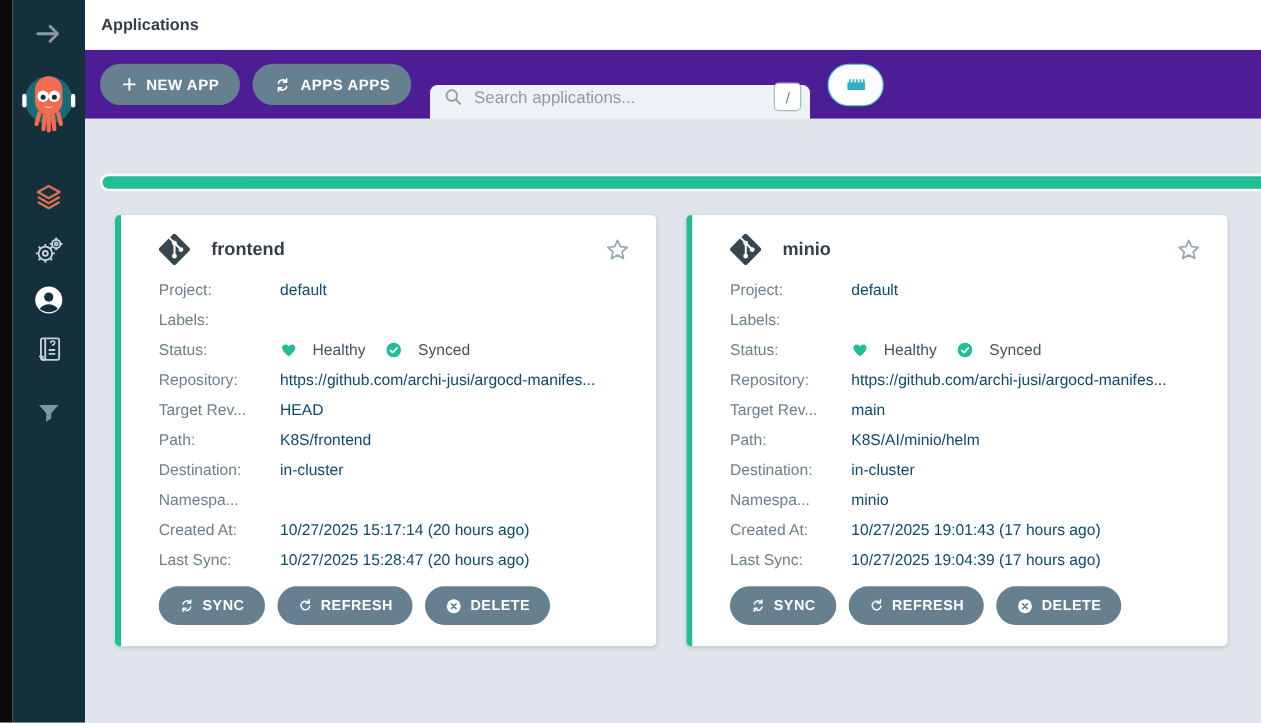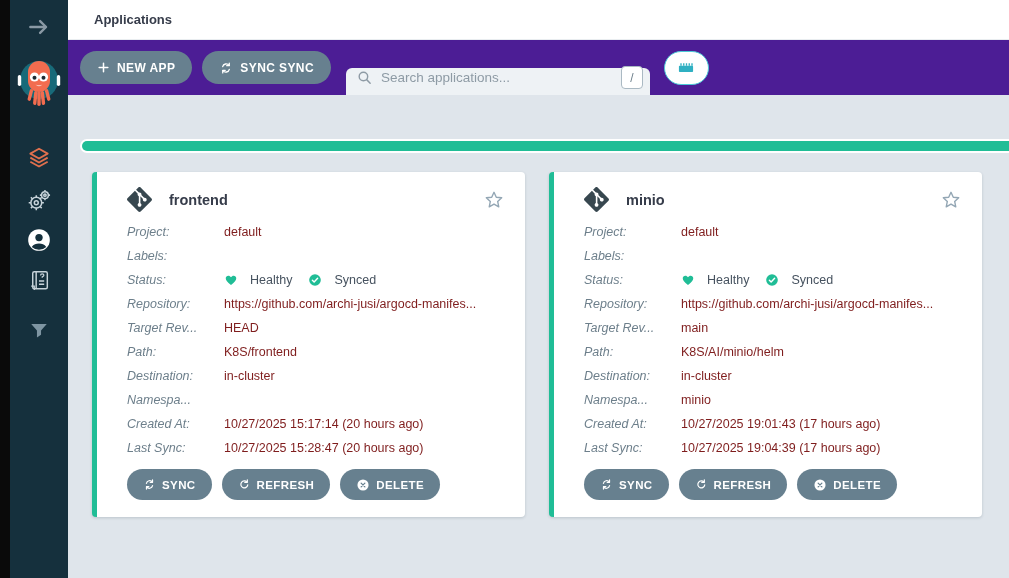--- a/index.html
+++ b/index.html
@@ -15,21 +15,21 @@
   .sb-logo    { margin-top:8px;  height:64px; }
   .sb-apps    { margin-top:24px; height:36px; }
   .sb-gear    { margin-top:6px;  height:36px; }
   .sb-user    { margin-top:4px;  height:36px; }
   .sb-docs    { margin-top:4px;  height:36px; }
   .sb-filter  { margin-top:18px; height:30px; }
 
   
   .main { position:absolute; left:68px; top:0; width:941px; height:578px; }
   .topbar { height:40px; background:#ffffff; border-bottom:1px solid #e9edf0;
-    display:flex; align-items:center; padding-left:26px; }
+    display:flex; align-items:center; padding-left:13px; }
   .page-title { font-size:13px; font-weight:bold; color:#363c4a; }
 
   .toolbar { height:55px; background:#4c1d95; display:flex; align-items:center; padding-left:12px; }
   .pill-btn { height:33px; border-radius:17px; background:#67808f; border:none; color:#fff;
     display:flex; align-items:center; gap:7px; padding:0 17px; margin-right:10px;
     font-family:"Liberation Sans", sans-serif; font-size:12px; font-weight:bold;
     letter-spacing:.4px; cursor:pointer; white-space:nowrap; }
   .search-box { margin-left:5px; width:304px; height:33px; background:#eef2f5; border-radius:6px;
     display:flex; align-items:center; padding:0 7px 13px 10px;margin-top:33px; }
   .search-box input { flex:1; border:none; outline:none; background:transparent;
@@ -49,22 +49,22 @@
   .health-bar-fill { height:100%; width:100%; background:#20bd96; border-radius:7px 0 0 7px; }
 
   .cards { position:absolute; top:77px; left:24px; display:flex; gap:24px; }
   .app-card { width:433px; height:345px; background:#ffffff; border-radius:4px;
     border-left:5px solid #20bd96; box-shadow:0 1px 3px rgba(30,50,60,.18);
     padding:15px 20px 0 30px; cursor:pointer; }
   .card-head { display:flex; align-items:center; margin-bottom:8px; }
   .card-name { font-size:14.5px; font-weight:bold; color:#363c4a; margin-left:17px; }
   .fav-star { margin-left:auto; cursor:pointer; display:flex; }
   .row { display:flex; align-items:center; height:24px; font-size:12.5px; }
-  .row-label { width:97px; flex-shrink:0; color:#6d7f8b;font-style:italic; }
-  .row-value { color:#7f1d1d; white-space:nowrap; }
+  .row-label { width:97px; flex-shrink:0; color:#6d7f8b; }
+  .row-value { color:#0c4a6e; white-space:nowrap; }
   .status-val { display:flex; align-items:center; gap:12px; color:#46525f; }
   .status-val .txt { margin-right:4px; }
   .card-actions { display:flex; gap:10px; margin-top:9px; }
   .card-btn { height:31px; border-radius:16px; background:#67808f; border:none; color:#fff;
     display:flex; align-items:center; gap:6px; padding:0 16px;
     font-family:"Liberation Sans", sans-serif; font-size:11.5px; font-weight:bold;
     letter-spacing:.4px; cursor:pointer; }
 </style>
 </head>
 <body>
@@ -169,21 +169,21 @@
     </button>
     <button class="pill-btn">
       <span style="display:flex;">
         <svg width="14" height="14" viewBox="0 0 24 24" fill="none" stroke="#fff" stroke-width="2.2" stroke-linecap="round" stroke-linejoin="round">
           <path d="M6.3 9.8 a6.2 6.2 0 0 1 11-2.3"></path>
             <path d="M17.6 3.6 v4.4 h-4.4"></path>
           <path d="M17.7 14.2 a6.2 6.2 0 0 1 -11 2.3"></path>
             <path d="M6.4 20.4 v-4.4 h4.4"></path>
         </svg>
       </span>
-      <span>SYNC SYNC</span>
+      <span>APPS APPS</span>
     </button>
 
     <div class="search-box">
       <span style="display:flex;">
         <svg width="17" height="17" viewBox="0 0 24 24" fill="none" stroke="#8e9ba5" stroke-width="2">
             <circle cx="10.5" cy="10.5" r="6"></circle>
             <path d="M15 15 L20 20" stroke-linecap="round"></path>
           </svg>
       </span>
       <input type="text" placeholder="Search applications..." style="">

